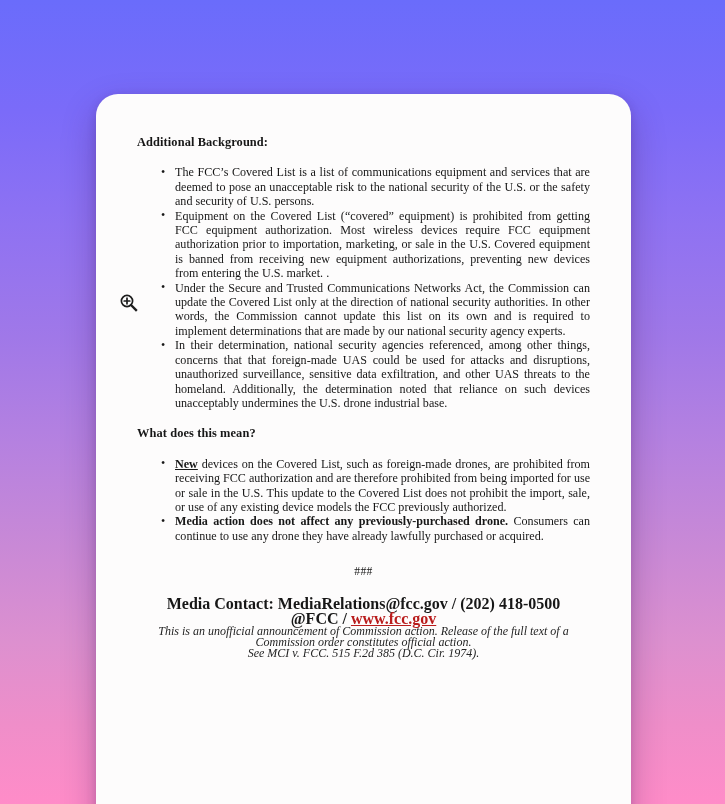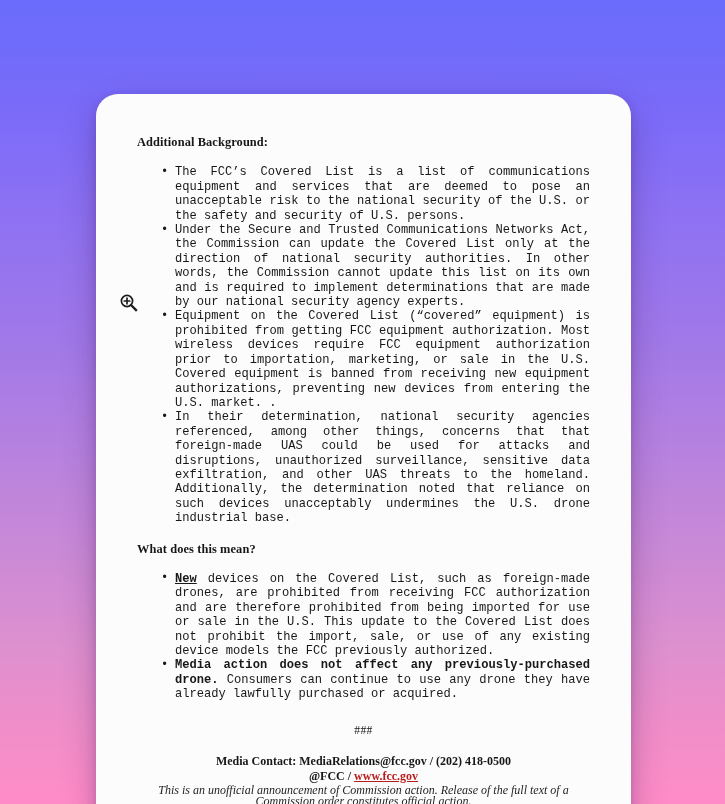--- a/index.html
+++ b/index.html
@@ -96,21 +96,20 @@
   .sect-head {
     font-weight: bold;
     font-size: 12.4px;
     letter-spacing: 0.1px;
   }
 
   ul.blist {
     list-style: none;
     margin: 0;
     padding: 0;
-    font-family: Liberation Mono, monospace;
   }
   ul.blist > li {
     position: relative;
     padding-left: 38px;
     margin-top: 0px;
     text-align: justify;
     text-justify: inter-word;
   }
   ul.blist > li::before {
     content: "\2022";
@@ -128,21 +127,21 @@
 
   .hashes {
     text-align: center;
     font-size: 11.6px;
     letter-spacing: 0.4px;
   }
 
   .contact {
     text-align: center;
     font-weight: bold;
-    font-size: 12px;
+    font-size: 16px;
     line-height: 15.4px;
   }
 
   a.extlink {
     color: #b91c1c;
     text-decoration: underline;
   }
 
   .disclaimer {
     font-style: italic;
@@ -169,22 +168,22 @@
   <div id="paper">
 
     <div id="doc">
 
       <div class="sect-head">Additional Background:</div>
 
       <div class="gap-md"></div>
 
       <ul class="blist">
         <li>The FCC’s Covered List is a list of communications equipment and services that are deemed to pose an unacceptable risk to the national security of the U.S. or the safety and security of U.S. persons.</li>
+        <li>Equipment on the Covered List (“covered” equipment) is prohibited from getting FCC equipment authorization.  Most wireless devices require FCC equipment authorization prior to importation, marketing, or sale in the U.S.  Covered equipment is banned from receiving new equipment authorizations, preventing new devices from entering the U.S. market. .</li>
         <li>Under the Secure and Trusted Communications Networks Act, the Commission can update the Covered List only at the direction of national security authorities.  In other words, the Commission cannot update this list on its own and is required to implement determinations that are made by our national security agency experts.</li>
-        <li>Equipment on the Covered List (“covered” equipment) is prohibited from getting FCC equipment authorization.  Most wireless devices require FCC equipment authorization prior to importation, marketing, or sale in the U.S.  Covered equipment is banned from receiving new equipment authorizations, preventing new devices from entering the U.S. market. .</li>
         <li>In their determination, national security agencies referenced, among other things, concerns that that foreign-made UAS could be used for attacks and disruptions, unauthorized surveillance, sensitive data exfiltration, and other UAS threats to the homeland.  Additionally, the determination noted that reliance on such devices unacceptably undermines the U.S. drone industrial base.</li>
       </ul>
 
       <div class="gap-md"></div>
 
       <div class="sect-head">What does this mean?</div>
 
       <div class="gap-md"></div>
 
       <ul class="blist">

